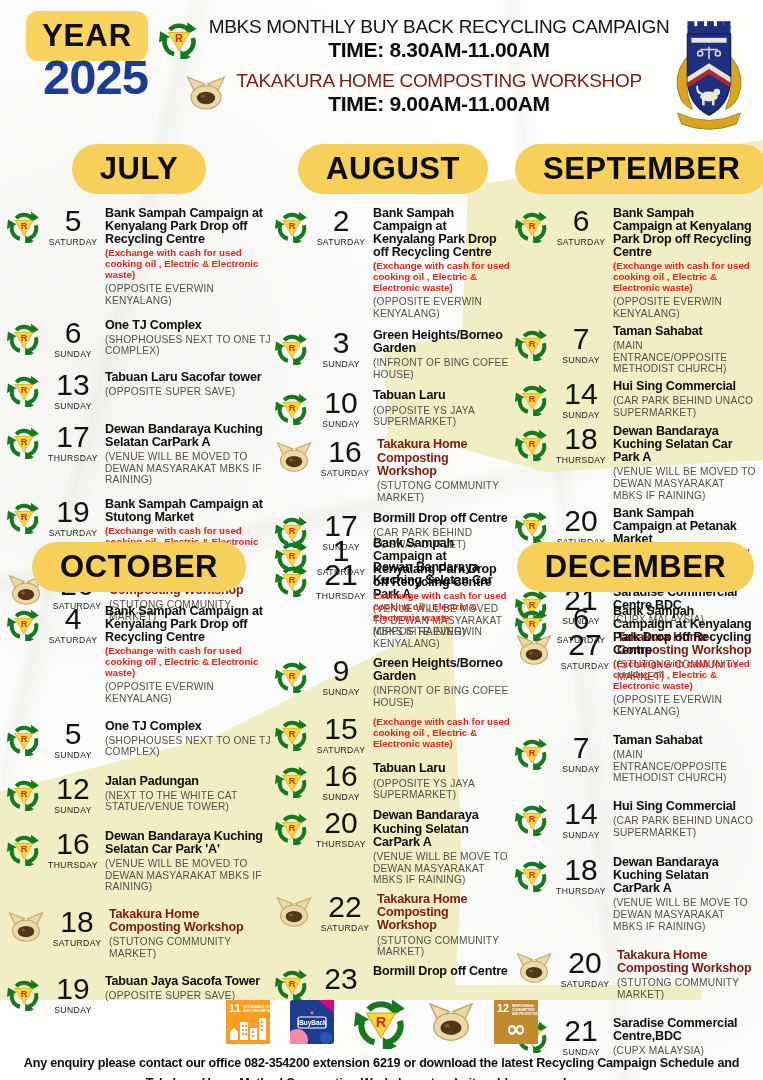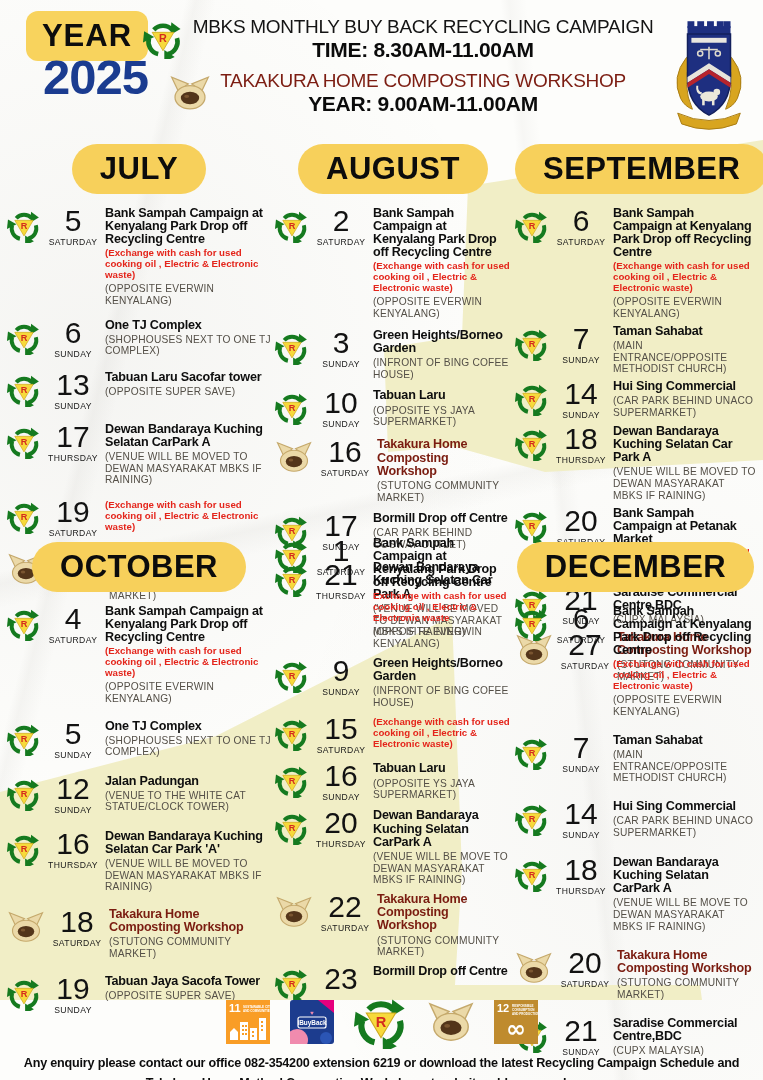--- a/index.html
+++ b/index.html
@@ -18,21 +18,21 @@
   .bg-poly{position:absolute;left:0;top:0;width:763px;height:1080px;background:#f1eec6;}
   .bg-poly-top{clip-path:polygon(468px 186px,763px 140px,763px 460px,545px 472px,452px 446px,388px 452px,384px 348px,462px 336px);}
   .bg-poly-bottom{clip-path:polygon(0px 792px,216px 736px,452px 616px,462px 870px,455px 985px,700px 985px,702px 1000px,0px 1000px);}
 
   
   .header{position:relative;height:138px;z-index:3;}
   .year-block{position:absolute;left:26px;top:11px;width:122px;text-align:right;}
   .year-badge{background:#f8d35d;border-radius:12px;height:50px;display:flex;align-items:center;justify-content:center;}
   .year-badge span{font-size:31px;font-weight:700;letter-spacing:1px;color:#0d0d0d;}
   .year-number{font-size:49px;font-weight:700;color:#1b3c90;line-height:1;margin-top:-8px;letter-spacing:-1px;}
-  .title-block{position:absolute;left:142px;top:16px;width:512px;}
+  .title-block{position:absolute;left:158px;top:16px;width:512px;}
   .title-row{display:flex;align-items:center;gap:10px;justify-content:center;}
   .title-text{text-align:center;}
   .campaign-title{font-size:19px;font-weight:400;letter-spacing:-0.3px;color:#141414;white-space:nowrap;}
   .campaign-time{font-size:21px;font-weight:700;color:#0b0b0b;letter-spacing:-0.3px;}
   .workshop .campaign-title{color:#7c1d12;}
   .title-row.workshop{margin-top:8px;}
   .hdr-icon{width:40px;height:40px;flex:0 0 40px;}
   .crest{position:absolute;right:10px;top:20px;width:88px;height:110px;}
 
   
@@ -197,21 +197,21 @@
           <div class="campaign-title">MBKS MONTHLY BUY BACK RECYCLING CAMPAIGN</div>
           <div class="campaign-time">TIME: 8.30AM-11.00AM</div>
         </div>
       </div>
       <div class="title-row workshop">
         <svg class="hdr-icon">
             <use href="#sym-compost"></use>
           </svg>
         <div class="title-text">
           <div class="campaign-title">TAKAKURA HOME COMPOSTING WORKSHOP</div>
-          <div class="campaign-time">YEAR: 9.00AM-11.00AM</div>
+          <div class="campaign-time">TIME: 9.00AM-11.00AM</div>
         </div>
       </div>
     </div>
     <svg class="crest">
         <use href="#sym-crest"></use>
       </svg>
   </header>
 
   <main class="months">
     <div class="months-row row-top" id="row-top">
@@ -272,20 +272,21 @@
           </div>
           <div class="entry">
             <svg class="entry-icon">
               <use href="#sym-recycle"></use>
             </svg>
             <div class="date-block">
               <div class="date-num">19</div>
               <div class="day">SATURDAY</div>
             </div>
             <div class="entry-text">
+              <div class="entry-title">Bank Sampah Campaign at Stutong Market</div>
               <div class="entry-note">(Exchange with cash for used cooking oil , Electric &amp; Electronic waste)</div>
             </div>
           </div>
           <div class="entry compost">
             <svg class="entry-icon">
               <use href="#sym-compost"></use>
             </svg>
             <div class="date-block">
               <div class="date-num">26</div>
               <div class="day">SATURDAY</div>
@@ -507,21 +508,21 @@
           <div class="entry">
             <svg class="entry-icon">
               <use href="#sym-recycle"></use>
             </svg>
             <div class="date-block">
               <div class="date-num">12</div>
               <div class="day">SUNDAY</div>
             </div>
             <div class="entry-text">
               <div class="entry-title">Jalan Padungan</div>
-              <div class="entry-detail">(VENUE TO THE WHITE CAT STATUE/CLOCK TOWER)</div>
+              <div class="entry-detail">(NEXT TO THE WHITE CAT STATUE/VENUE TOWER)</div>
             </div>
           </div>
           <div class="entry">
             <svg class="entry-icon">
               <use href="#sym-recycle"></use>
             </svg>
             <div class="date-block">
               <div class="date-num">16</div>
               <div class="day">THURSDAY</div>
             </div>

